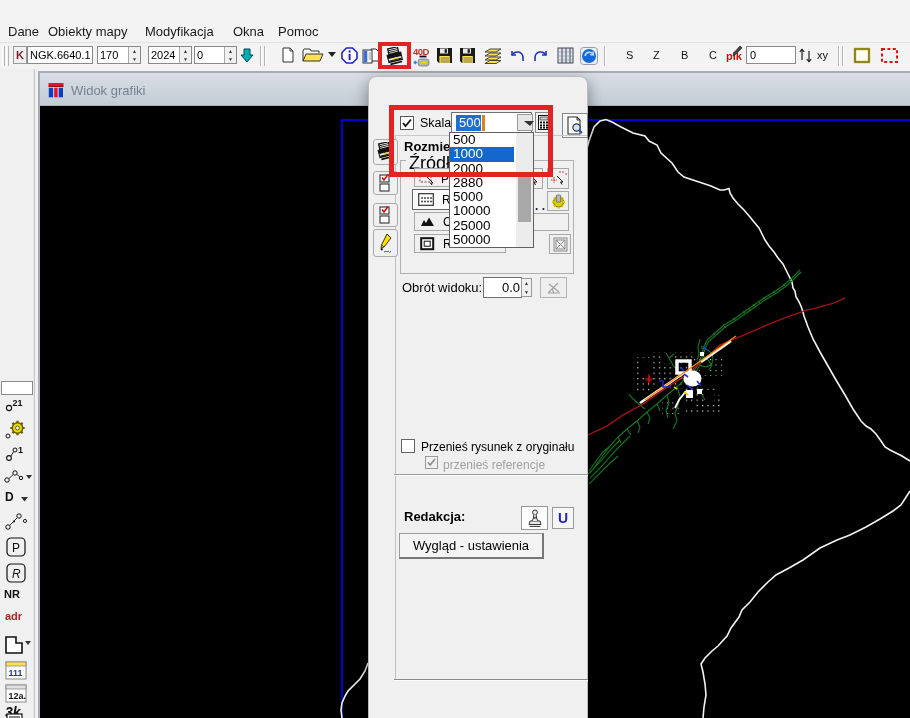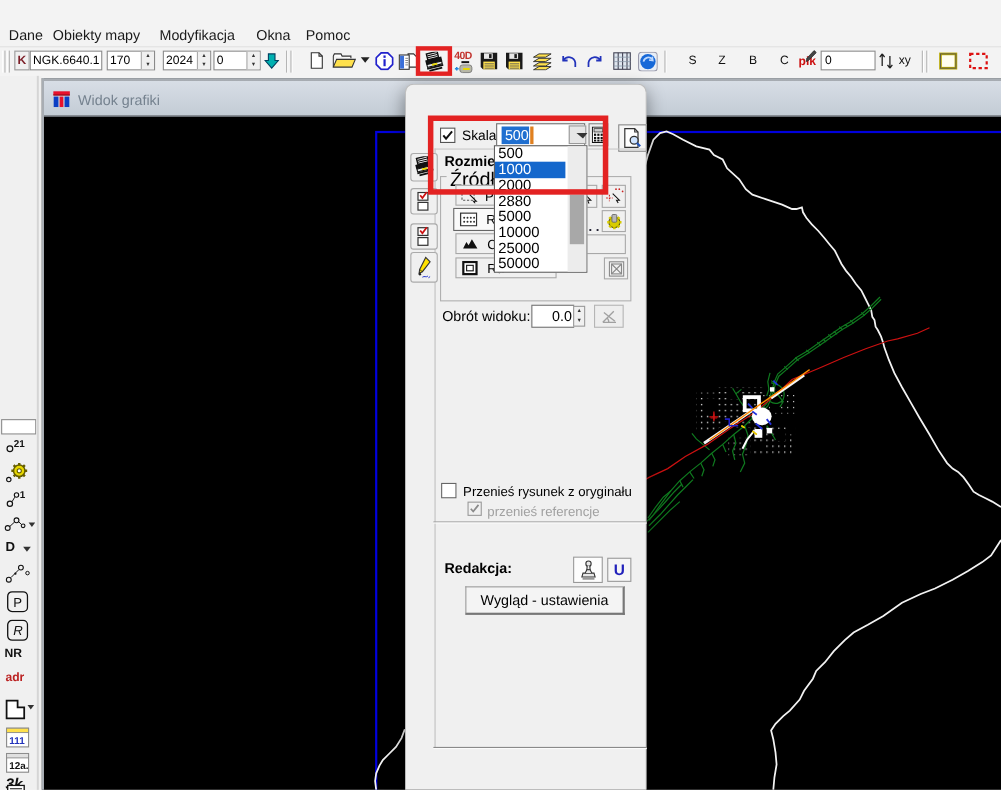--- a/index.html
+++ b/index.html
@@ -546,21 +546,21 @@
       <svg style="margin:2px 0 0 5px;" width="16" height="18" viewBox="0 0 16 18">
         <circle cx="8" cy="3.4" r="2.4" fill="#e8e8e8" stroke="#333" stroke-width="1"></circle>
         <path d="M6.8,5.6 L6.5,9 L9.5,9 L9.2,5.6" fill="#e8e8e8" stroke="#333" stroke-width="1"></path>
         <path d="M3,12 L13,12 L14,15.5 L2,15.5 Z" fill="#e8e8e8" stroke="#333" stroke-width="1"></path>
         <path d="M5,12 L6.5,9 L9.5,9 L11,12" fill="#e8e8e8" stroke="#333" stroke-width="1"></path>
         <path d="M2.6,17.4 L13.4,17.4" stroke="#333" stroke-width="1"></path>
       </svg>
     </div>
     <div class="abs" style="left:183px;top:430px;width:22px;height:22px;background:#f6f6f6;border:1px solid #999;font-size:14px;font-weight:bold;color:#2222bb;text-align:center;line-height:20px;">U</div>
 
-    <div class="abs" style="left:30px;top:456px;width:145px;height:26px;background:#f4f4f4;border:1px solid #9a9a9a;border-right:2px solid #777;border-bottom:2px solid #777;font-size:13px;color:#000;text-align:center;line-height:24px;margin-left:24px;">Wygląd - ustawienia</div>
+    <div class="abs" style="left:30px;top:456px;width:145px;height:26px;background:#f4f4f4;border:1px solid #9a9a9a;border-right:2px solid #777;border-bottom:2px solid #777;font-size:13px;color:#000;text-align:center;line-height:24px;">Wygląd - ustawienia</div>
 
     <div class="abs" style="left:25px;top:602px;width:194px;height:1px;background:#8a8a8a;"></div>
     <div class="abs" style="left:25px;top:603px;width:194px;height:1px;background:#fbfbfb;"></div>
   </div>
 
   <div id="droplist" class="abs" style="left:449px;top:132px;width:85px;height:116px;background:#fff;border:1px solid #606060;font-size:13.5px;color:#000;">
     <div style="padding-left:3px;height:14.3px;line-height:14px;">500</div>
     <div style="padding-left:3px;height:14.3px;line-height:14px;background:#1467cc;color:#fff;width:64px;">1000</div>
     <div style="padding-left:3px;height:14.3px;line-height:14px;">2000</div>
     <div style="padding-left:3px;height:14.3px;line-height:14px;">2880</div>

